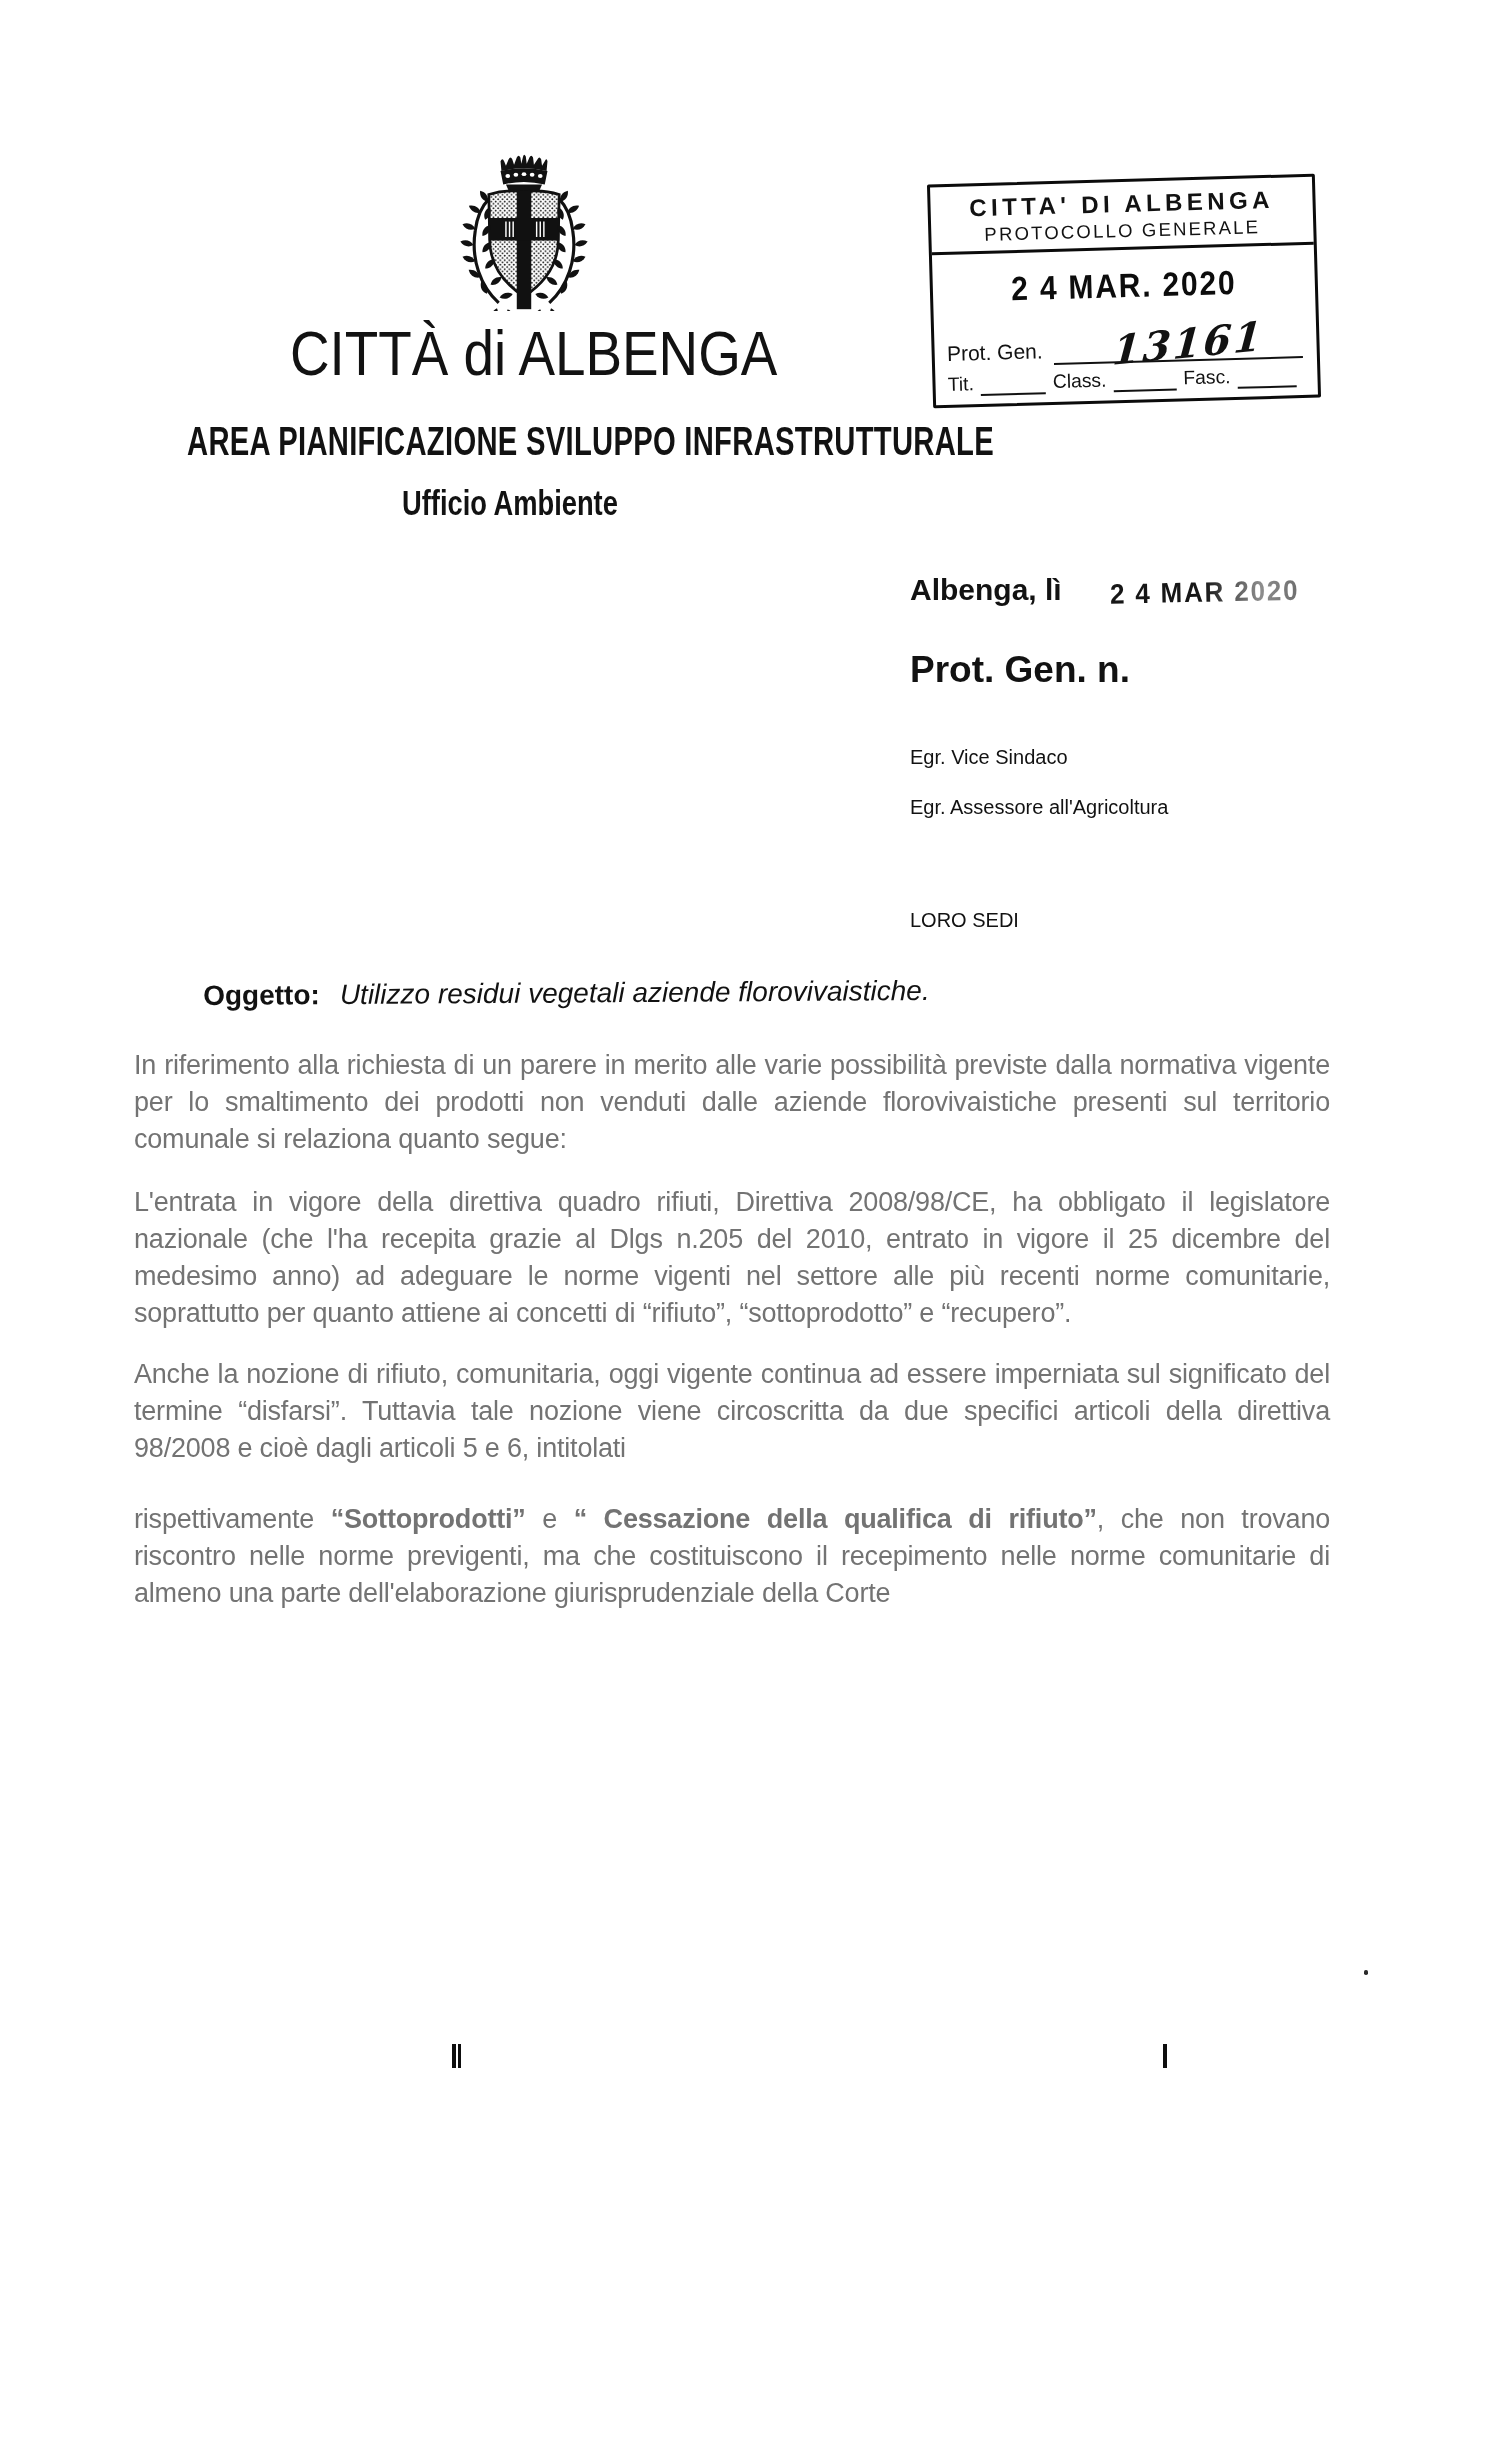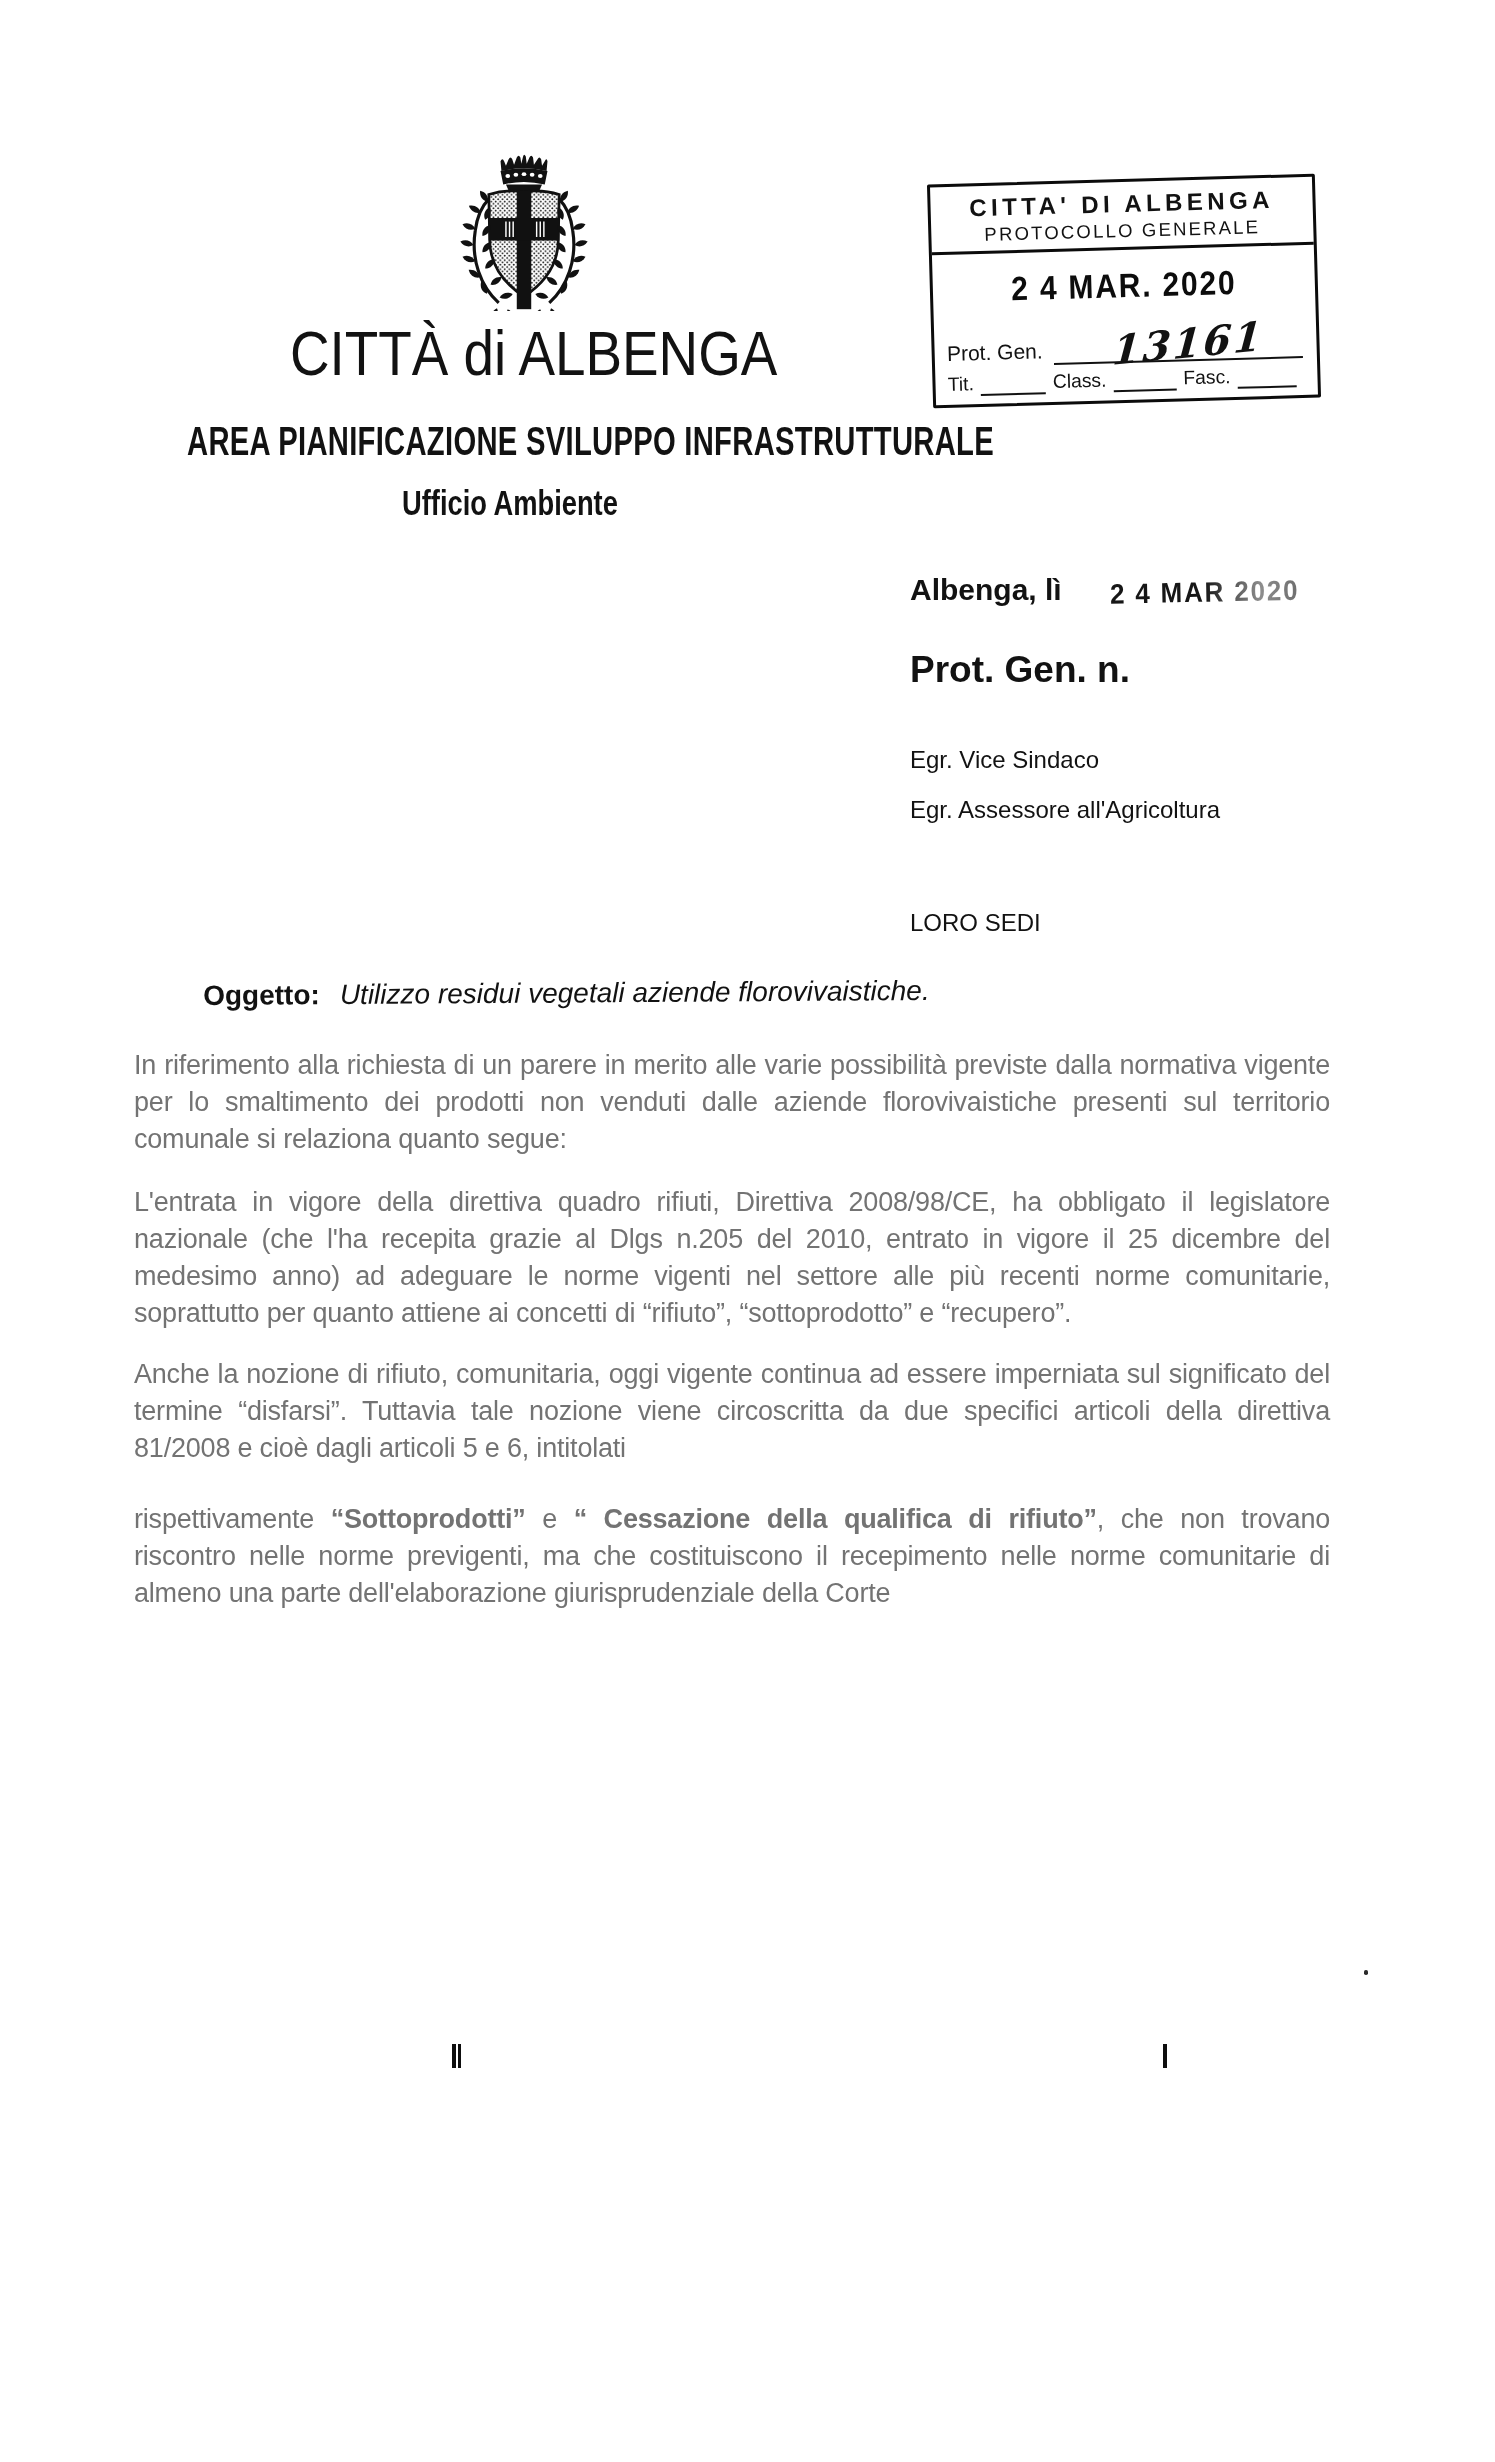--- a/index.html
+++ b/index.html
@@ -59,21 +59,21 @@
   
   .dateline{position:absolute;left:910px;top:573px;display:flex;align-items:flex-start;}
   .place-label{font-size:30px;font-weight:700;white-space:nowrap;}
   .date-stamp{
     margin-left:48px;margin-top:3.5px;font-size:26px;font-weight:700;letter-spacing:1.8px;
     white-space:nowrap;transform:rotate(-1.2deg) scaleY(1.08);
     background:linear-gradient(90deg,#161616 0%,#161616 50%,#4d4d4d 62%,#8d8d8d 80%,#6e6e6e 100%);
     -webkit-background-clip:text;background-clip:text;color:transparent;
   }
   .protline{position:absolute;left:910px;top:649px;font-size:37px;font-weight:700;white-space:nowrap;}
-  .recip{position:absolute;left:910px;font-size:24px;white-space:nowrap;}
+  .recip{position:absolute;left:910px;font-size:20px;white-space:nowrap;}
   .r1{top:746px;} .r2{top:796px;} .r3{top:897px;margin-top:12px;}
   
   .subject{position:absolute;left:203px;top:980px;font-size:28px;white-space:nowrap;transform:rotate(-0.4deg);transform-origin:left top;}
   .subject .lbl{font-weight:700;}
   .subject .txt{font-style:italic;margin-left:12.3px;}
   .bodytext{position:absolute;left:134px;top:1047px;width:1196px;}
   .bodytext p{
     margin:0;text-align:justify;font-size:27px;line-height:37px;
     letter-spacing:-0.2px;color:#737373;
   }
@@ -191,21 +191,21 @@
   <div class="recip r3">LORO SEDI</div>
 
   <div class="subject">
     <span class="lbl">Oggetto:</span>
     <span class="txt">Utilizzo residui vegetali aziende florovivaistiche.</span>
   </div>
 
   <div class="bodytext">
     <p class="p1">In riferimento alla richiesta di un parere in merito alle varie possibilità previste dalla normativa vigente per lo smaltimento dei prodotti non venduti dalle aziende florovivaistiche presenti sul territorio comunale si relaziona quanto segue:</p>
     <p class="p3">L'entrata in vigore della direttiva quadro rifiuti, Direttiva 2008/98/CE,  ha obbligato il legislatore nazionale (che l'ha recepita grazie al Dlgs n.205 del 2010, entrato in vigore il 25 dicembre del medesimo anno) ad adeguare le norme vigenti nel settore alle più recenti norme comunitarie, soprattutto per quanto attiene ai  concetti di  “rifiuto”, “sottoprodotto” e “recupero”.</p>
-    <p class="p5">Anche la nozione di rifiuto, comunitaria, oggi vigente continua ad essere imperniata sul significato del termine “disfarsi”. Tuttavia tale nozione viene circoscritta da due specifici articoli della direttiva 81/2008 e cioè dagli articoli 5 e 6, intitolati</p>
+    <p class="p5">Anche la nozione di rifiuto, comunitaria, oggi vigente continua ad essere imperniata sul significato del termine “disfarsi”. Tuttavia tale nozione viene circoscritta da due specifici articoli della direttiva 98/2008 e cioè dagli articoli 5 e 6, intitolati</p>
     <p class="p6"><span>rispettivamente </span><b>“Sottoprodotti”</b><span> e    </span><b>“ Cessazione della qualifica di rifiuto”</b><span>, che non trovano riscontro nelle norme previgenti, ma che costituiscono il recepimento nelle norme comunitarie di almeno una parte dell'elaborazione giurisprudenziale della Corte</span></p>
   </div>
 
   <div class="mark mark-dbl-a"></div>
   <div class="mark mark-dbl-b"></div>
   <div class="mark mark-single"></div>
   <div class="mark speck"></div>
 
 </div>
 

